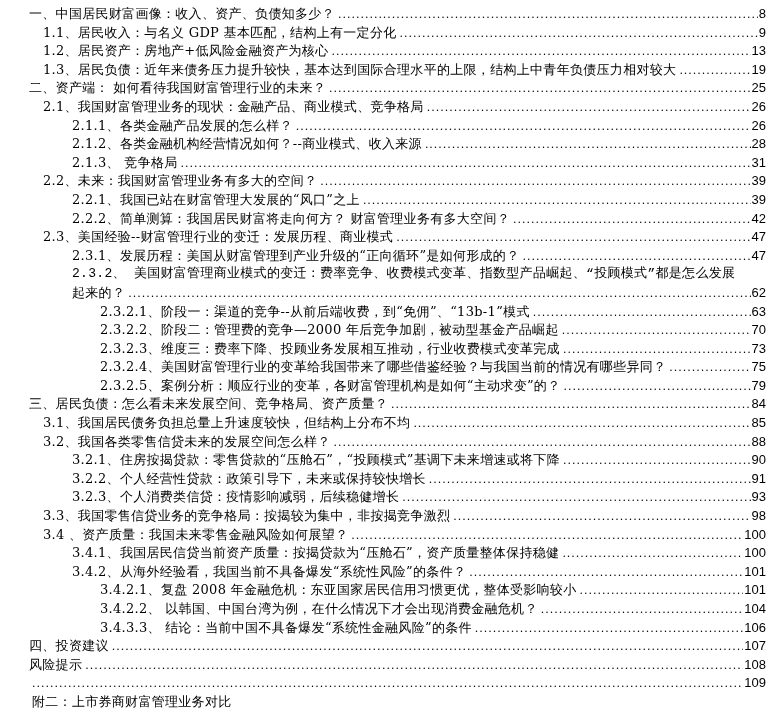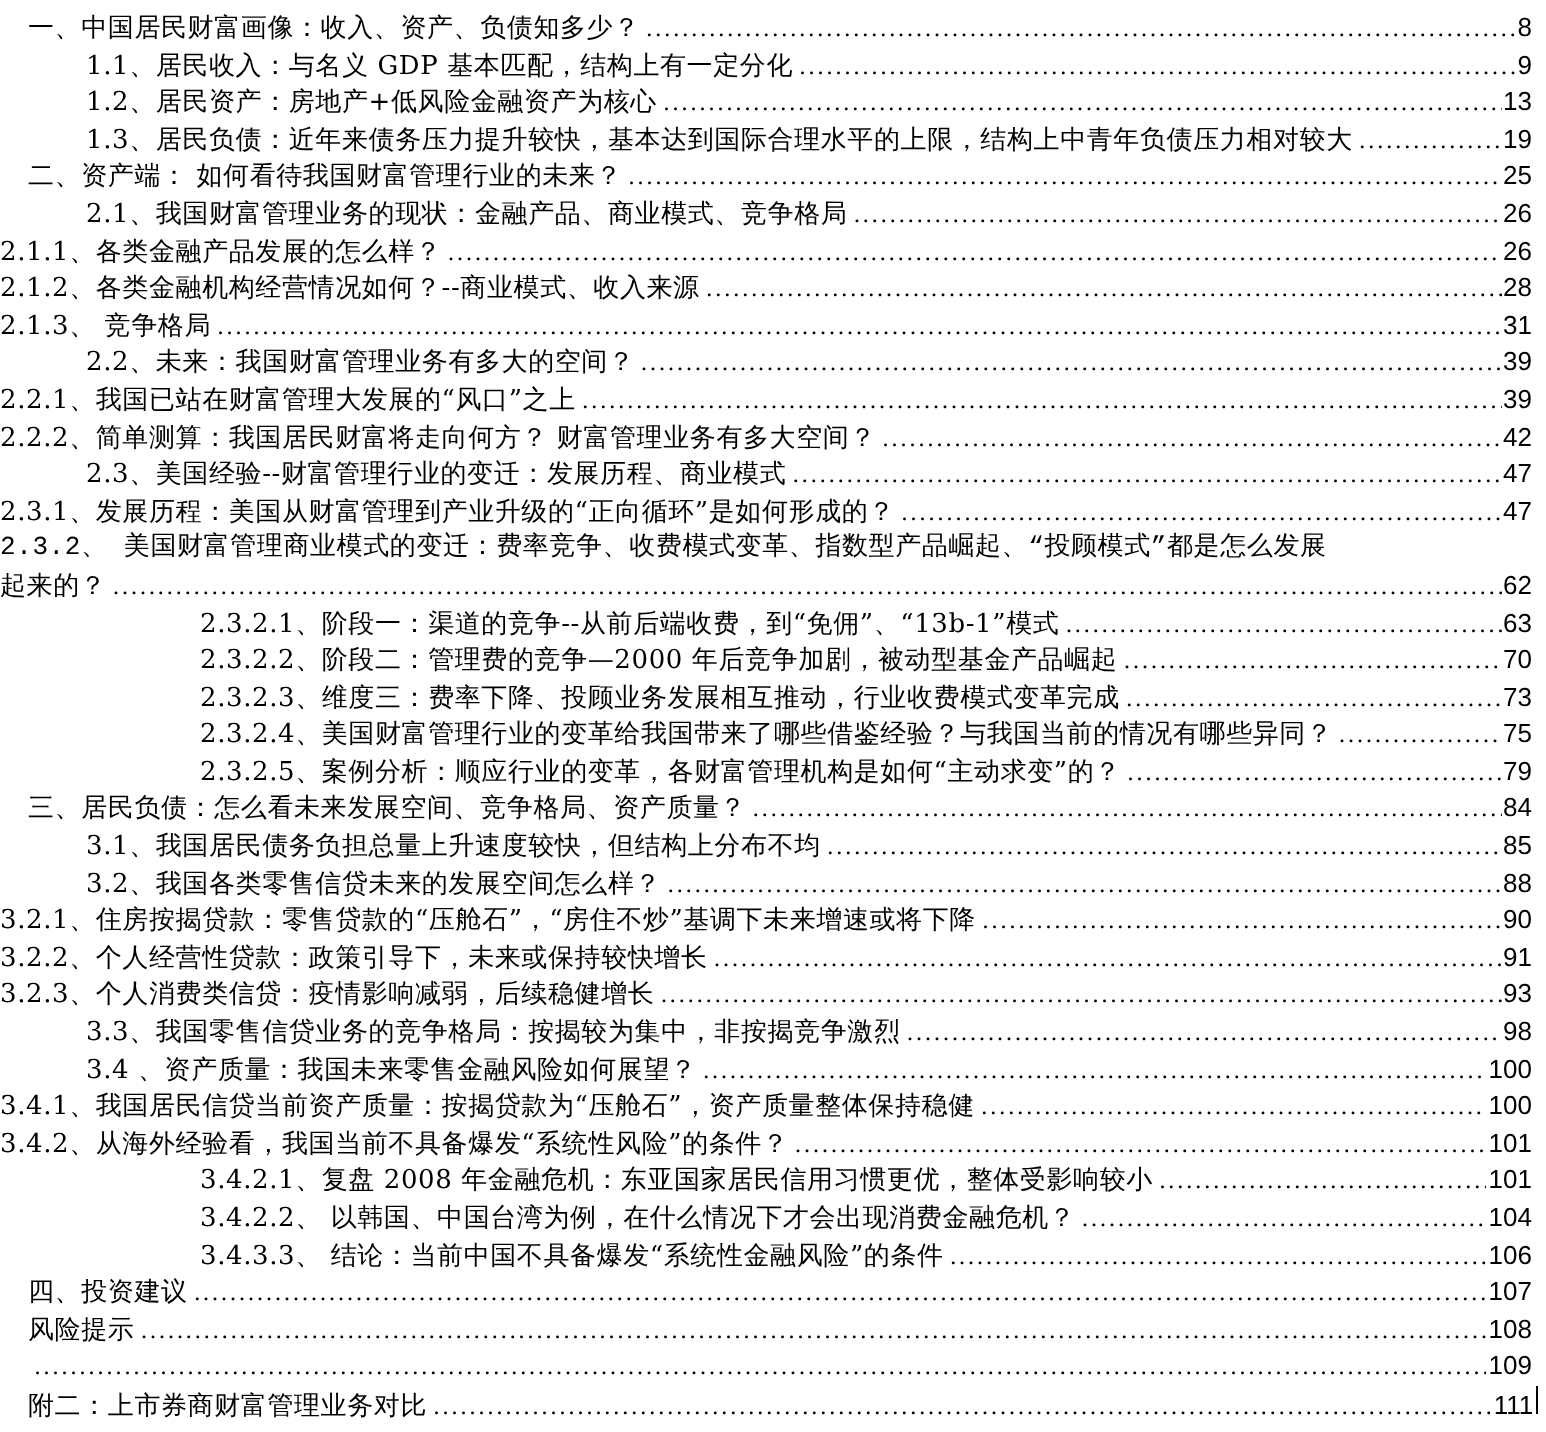--- a/index.html
+++ b/index.html
@@ -15,23 +15,23 @@
     position: relative;
     height: 18.6px;
     line-height: 18.6px;
     font-size: 13px;
     display: flex;
     align-items: baseline;
     white-space: nowrap;
     padding-right: 7px;
   }
   .row.wrap-first { height: 18.6px; font-family: Liberation Mono, monospace; }
-  .lvl0 { padding-left: 14px; }
+  .lvl0 { padding-left: 29px; }
   .lvl1 { padding-left: 43px; justify-content: flex-end; }
-  .lvl2 { }
+  .lvl2 { padding-left: 72px; }
   .lvl3 { padding-left: 100px; }
   .title {
     flex: 0 0 auto;
     letter-spacing: 0.3px;
   }
   .leader {
     flex: 1 1 auto;
     overflow: hidden;
     margin: 0 1px 0 3px;
     color: #000;
@@ -171,21 +171,21 @@
       <span class="title">3.1、我国居民债务负担总量上升速度较快，但结构上分布不均</span>
       <span class="leader"></span>
       <span class="page">85</span>
     </div>
     <div class="row lvl1">
       <span class="title">3.2、我国各类零售信贷未来的发展空间怎么样？</span>
       <span class="leader"></span>
       <span class="page">88</span>
     </div>
     <div class="row lvl2">
-      <span class="title">3.2.1、住房按揭贷款：零售贷款的“压舱石”，“房住不炒”基调下未来增速或将下降</span>
+      <span class="title">3.2.1、住房按揭贷款：零售贷款的“压舱石”，“投顾模式”基调下未来增速或将下降</span>
       <span class="leader"></span>
       <span class="page">90</span>
     </div>
     <div class="row lvl2">
       <span class="title">3.2.2、个人经营性贷款：政策引导下，未来或保持较快增长</span>
       <span class="leader"></span>
       <span class="page">91</span>
     </div>
     <div class="row lvl2">
       <span class="title">3.2.3、个人消费类信贷：疫情影响减弱，后续稳健增长</span>
@@ -234,19 +234,19 @@
     </div>
     <div class="row lvl0">
       <span class="title">风险提示</span>
       <span class="leader"></span>
       <span class="page">108</span>
     </div>
     <div class="row lvl0">
       <span class="leader"></span>
       <span class="page">109</span>
     </div>
-    <div class="row lvl0" style="padding-right: 5px;">
+    <div class="row lvl0" style="padding-right: 5px; flex-direction: column;">
       <span class="title">附二：上市券商财富管理业务对比</span>
       <span class="leader"></span>
       <span class="page">111</span>
       <span class="cursor"></span>
     </div>
   </div>
 
 </body></html>

